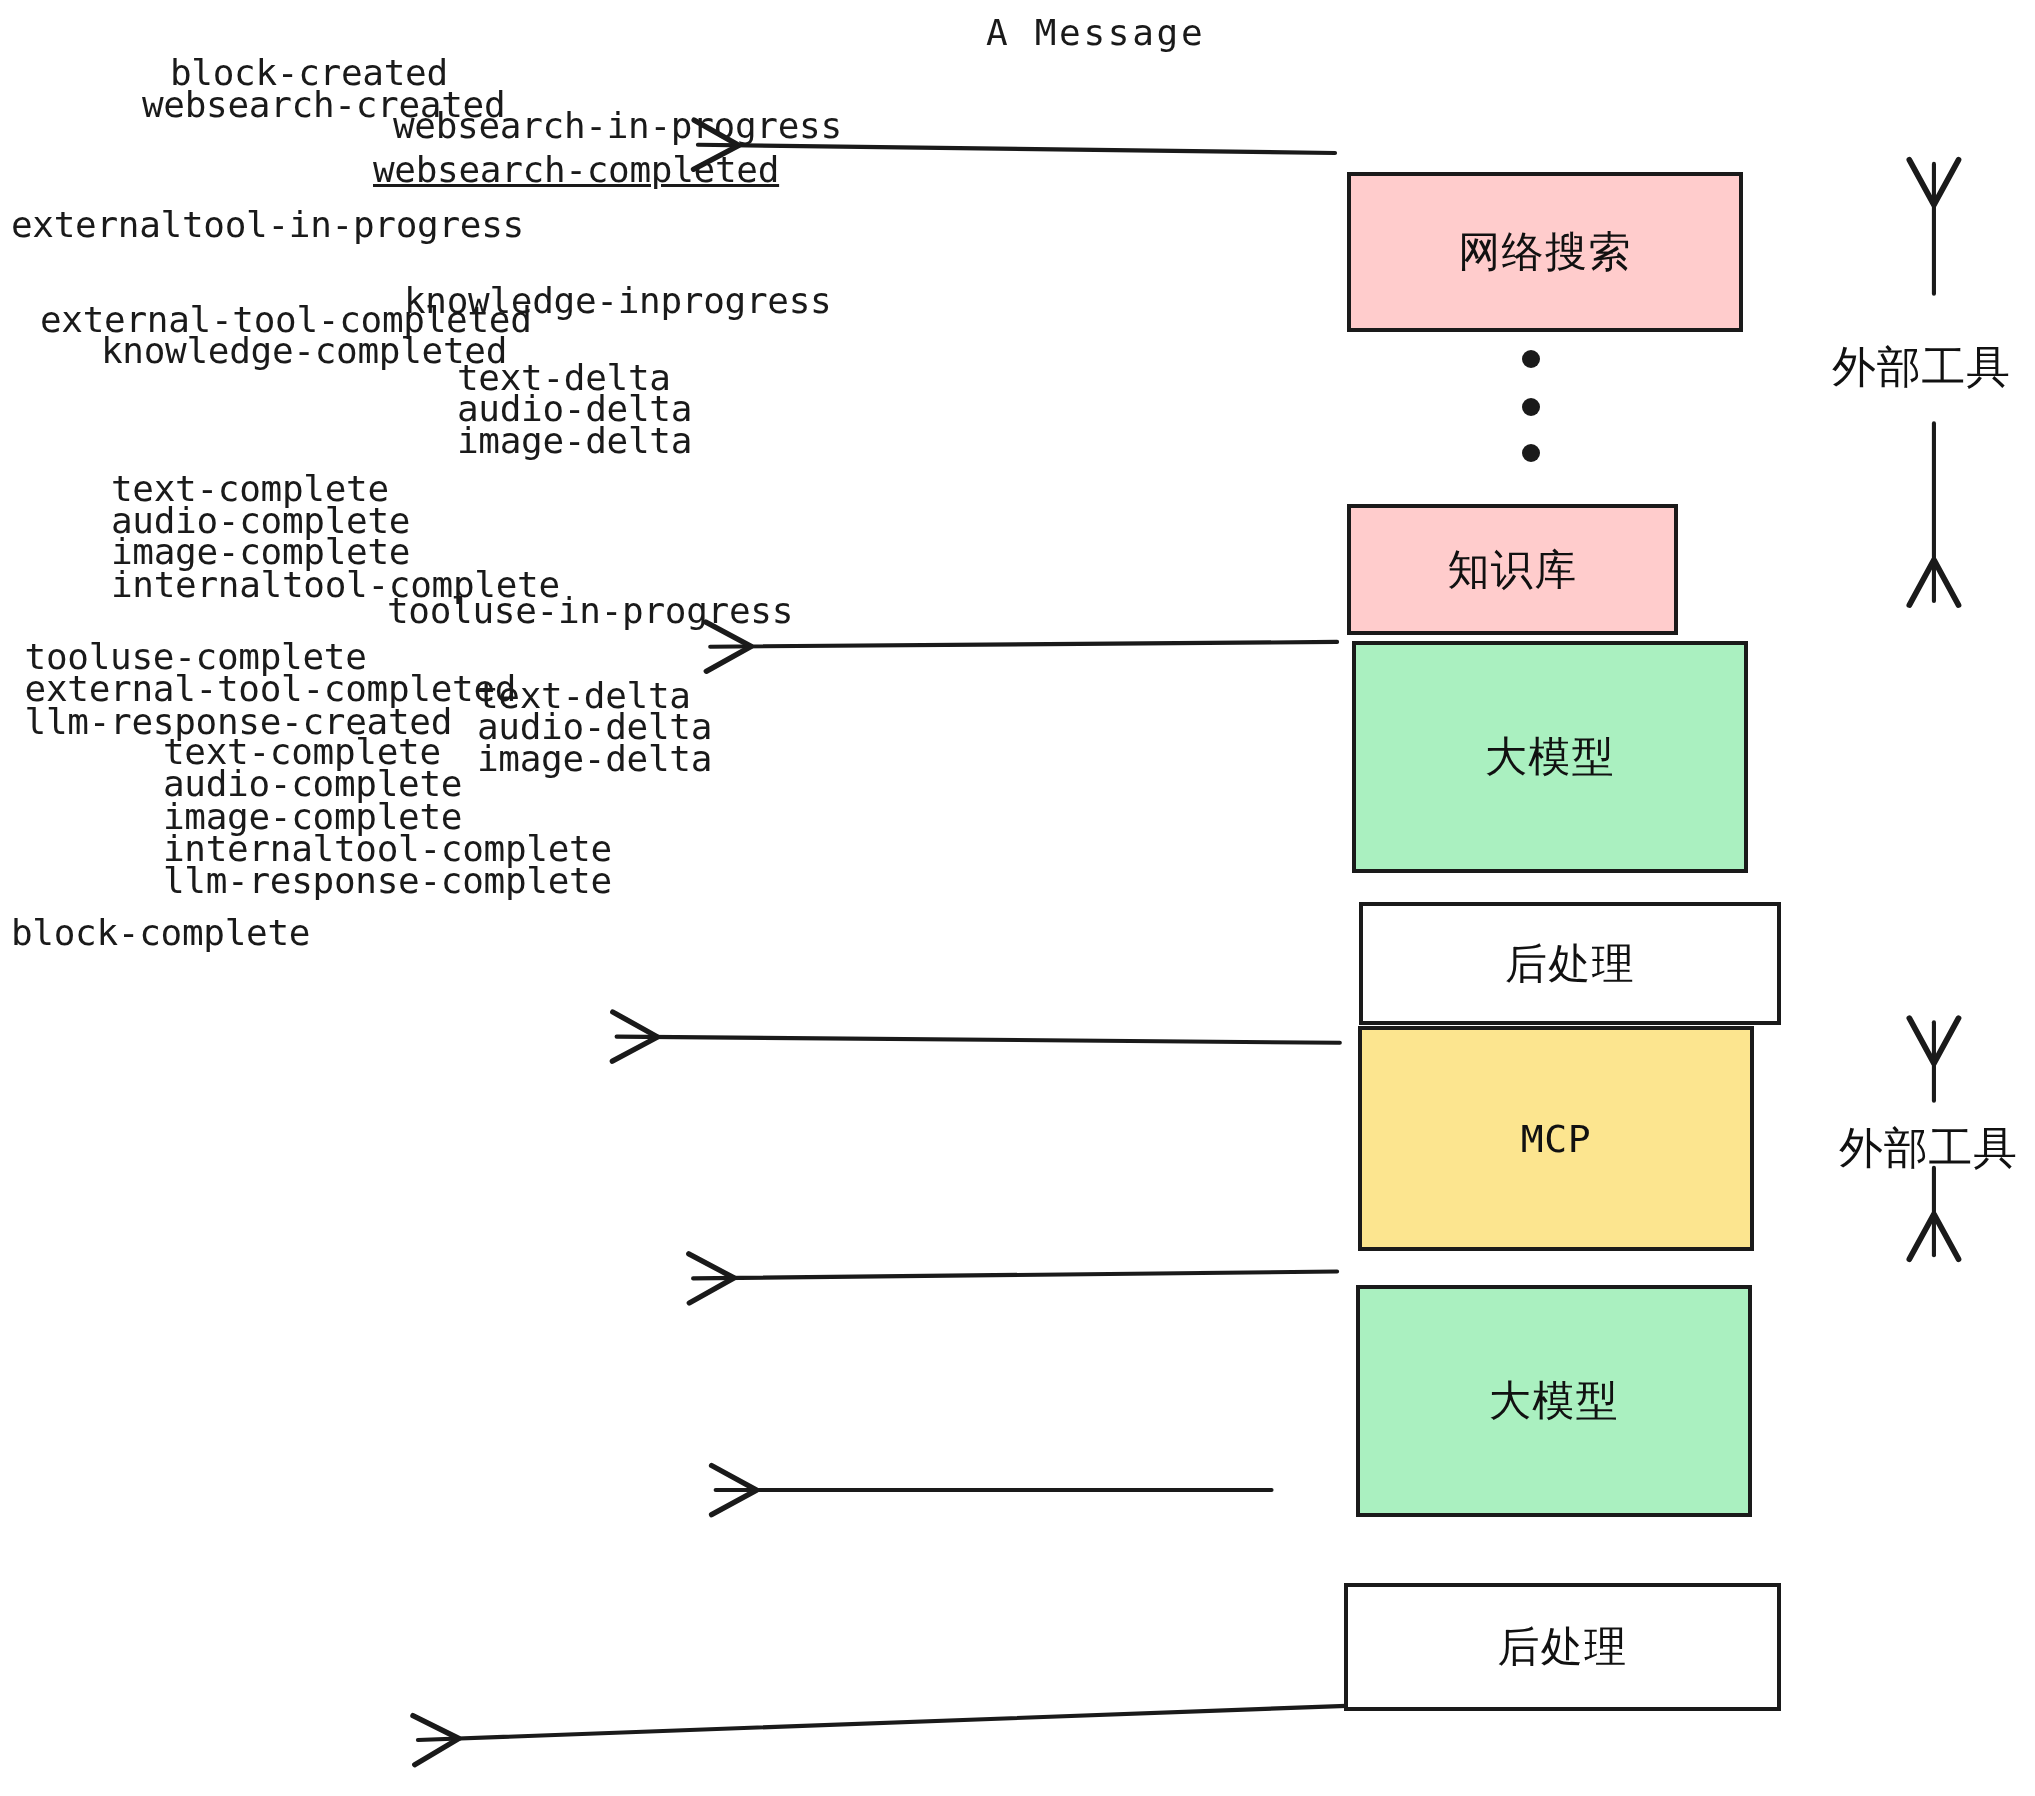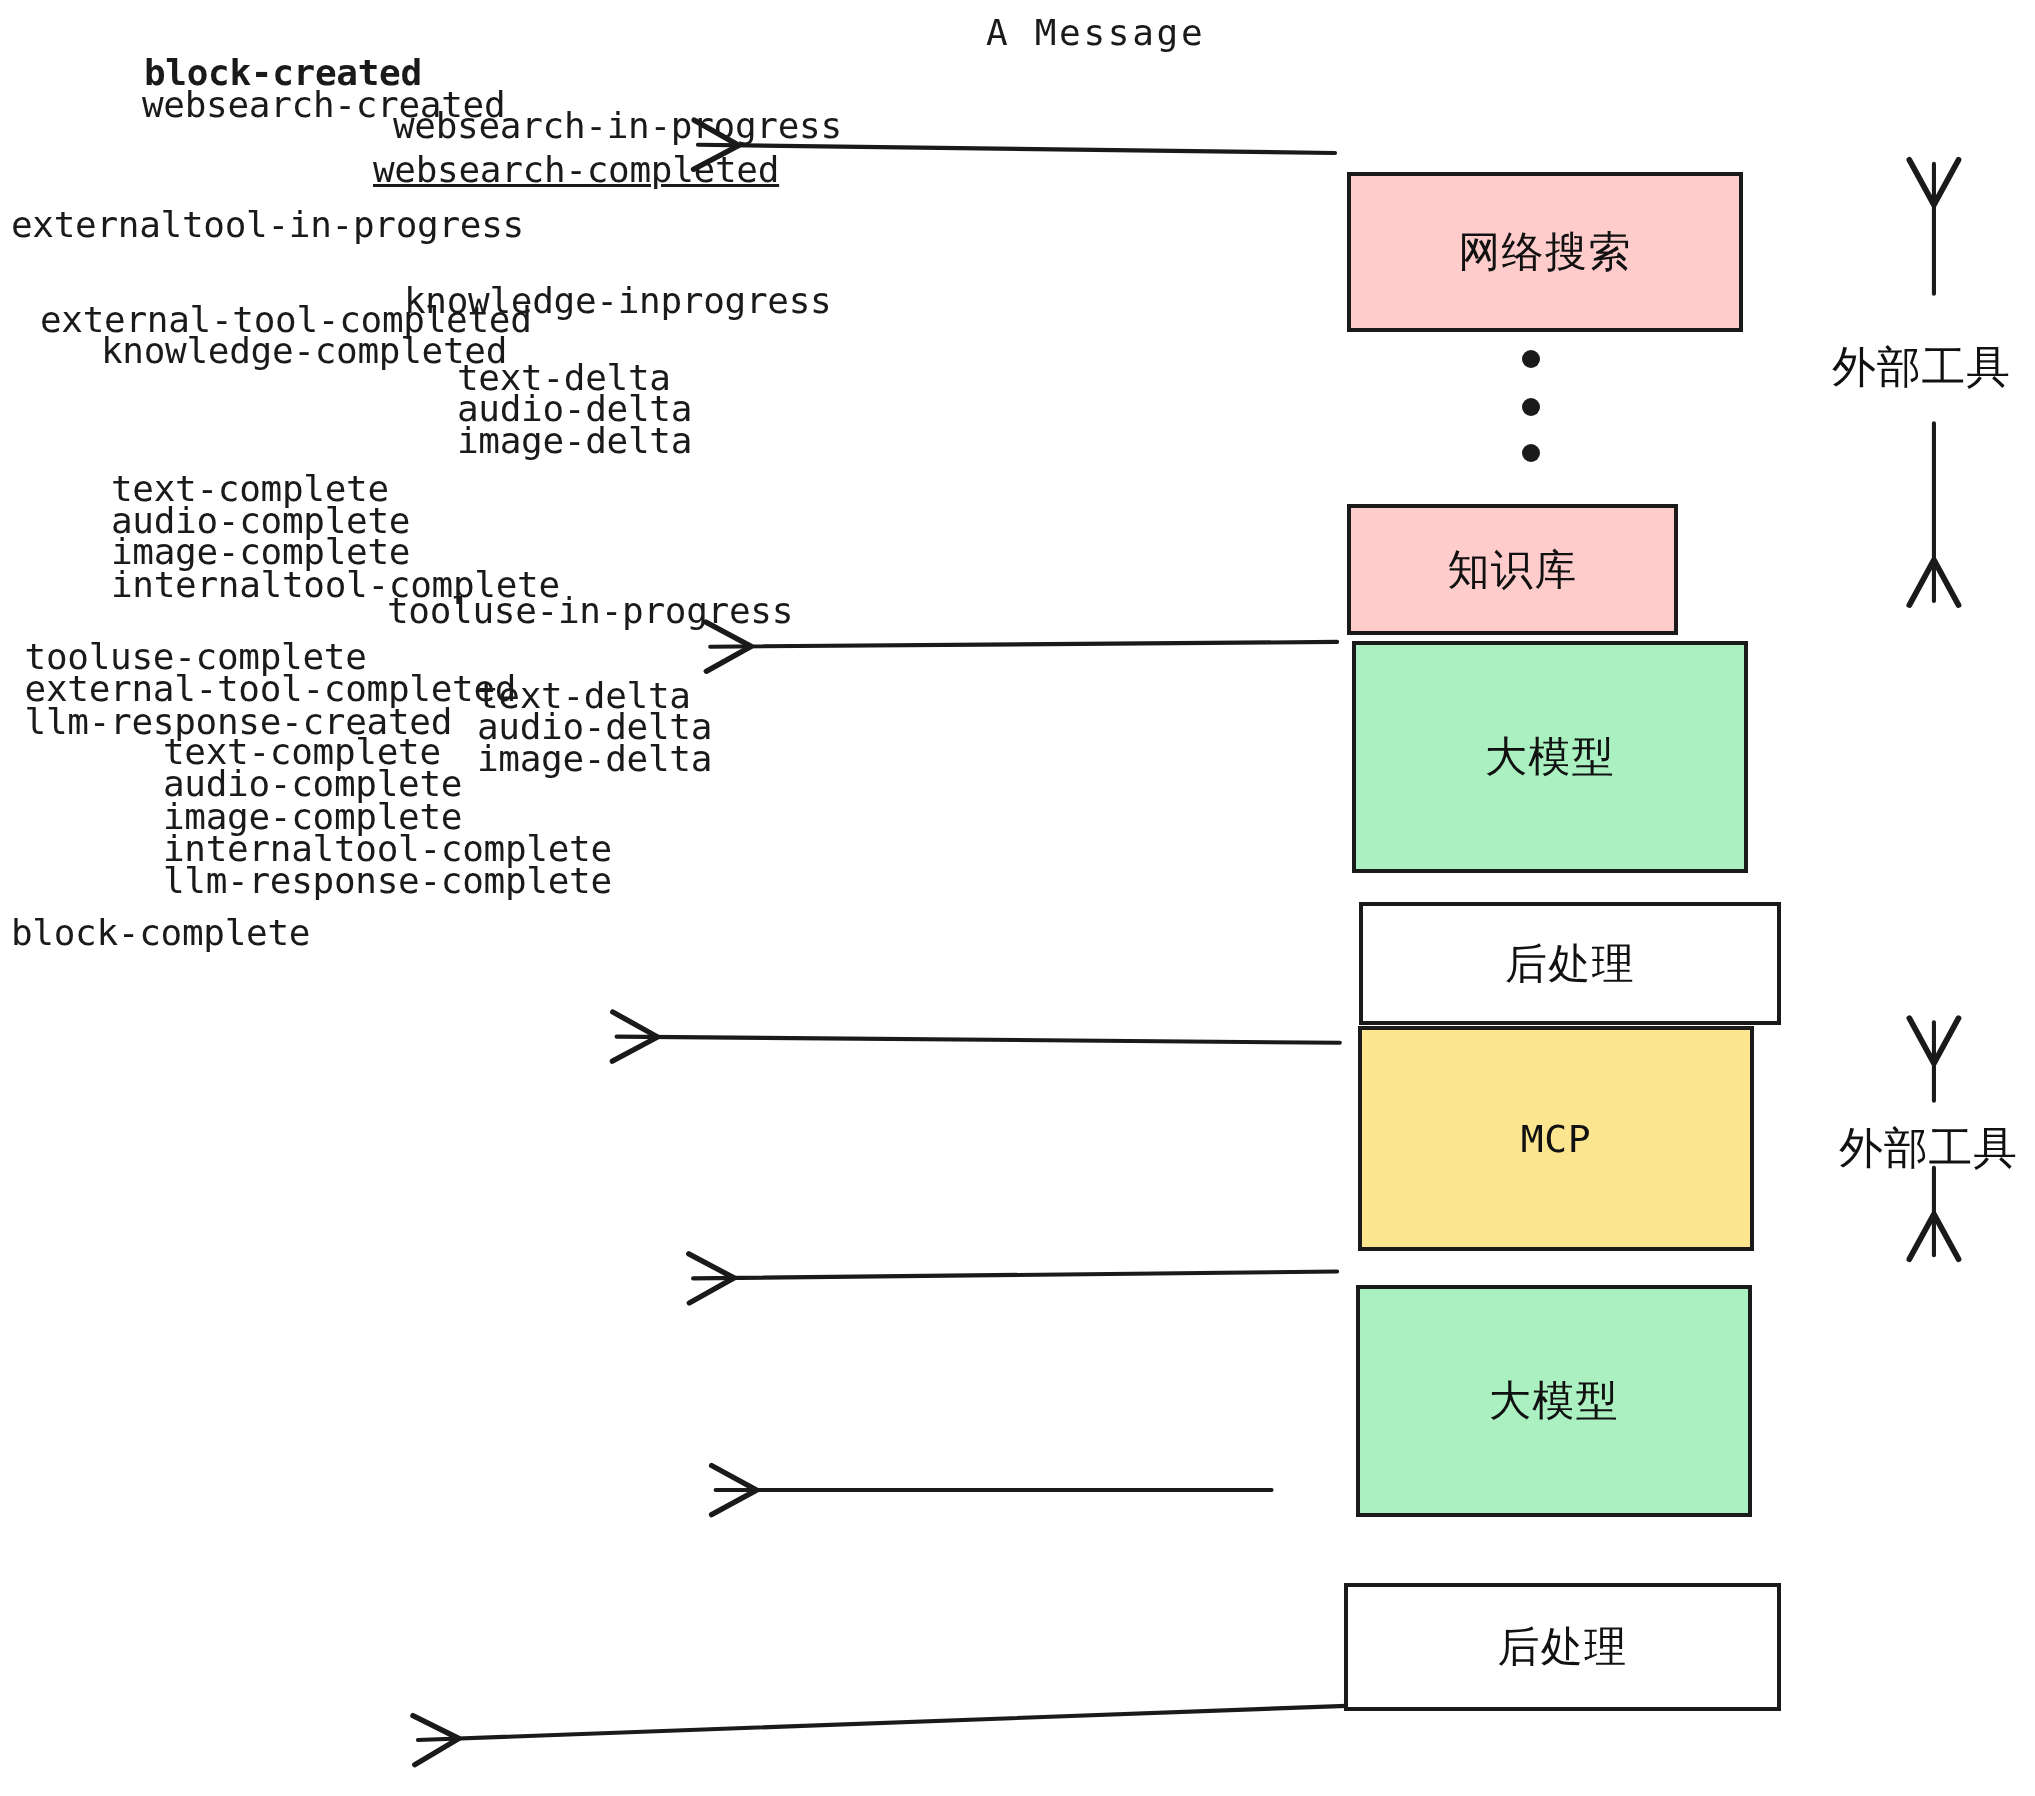--- a/index.html
+++ b/index.html
@@ -119,21 +119,21 @@
       <div class="box" style="left: 1344px; top: 1583px; width: 437px; height: 128px; background: rgb(255, 255, 255);">
         <span>后处理</span>
       </div>
     </div>
   <div id="dots-layer">
       <div class="dot" style="left: 1522px; top: 350px;"></div>
       <div class="dot" style="left: 1522px; top: 398px;"></div>
       <div class="dot" style="left: 1522px; top: 444px;"></div>
     </div>
   <div id="events-layer">
-      <div class="ev" style="left: 144px; top: 55px; font-weight: bold;">block-created</div>
+      <div class="ev" style="left: 170px; top: 55px;">block-created</div>
       <div class="ev" style="left: 142px; top: 87px;">websearch-created</div>
       <div class="ev" style="left: 393px; top: 108px; text-align: center;">websearch-in-progress</div>
       <div class="ev" style="left: 373px; top: 152px; text-decoration: underline;">websearch-completed</div>
       <div class="ev" style="left: 11px; top: 207px;">externaltool-in-progress</div>
       <div class="ev" style="left: 404px; top: 283px;">knowledge-inprogress</div>
       <div class="ev" style="left: 40px; top: 302px;">external-tool-completed</div>
       <div class="ev" style="left: 101px; top: 333px;">knowledge-completed</div>
       <div class="ev" style="left: 457px; top: 360px;">text-delta</div>
       <div class="ev" style="left: 457px; top: 391px;">audio-delta</div>
       <div class="ev" style="left: 457px; top: 423px;">image-delta</div>

